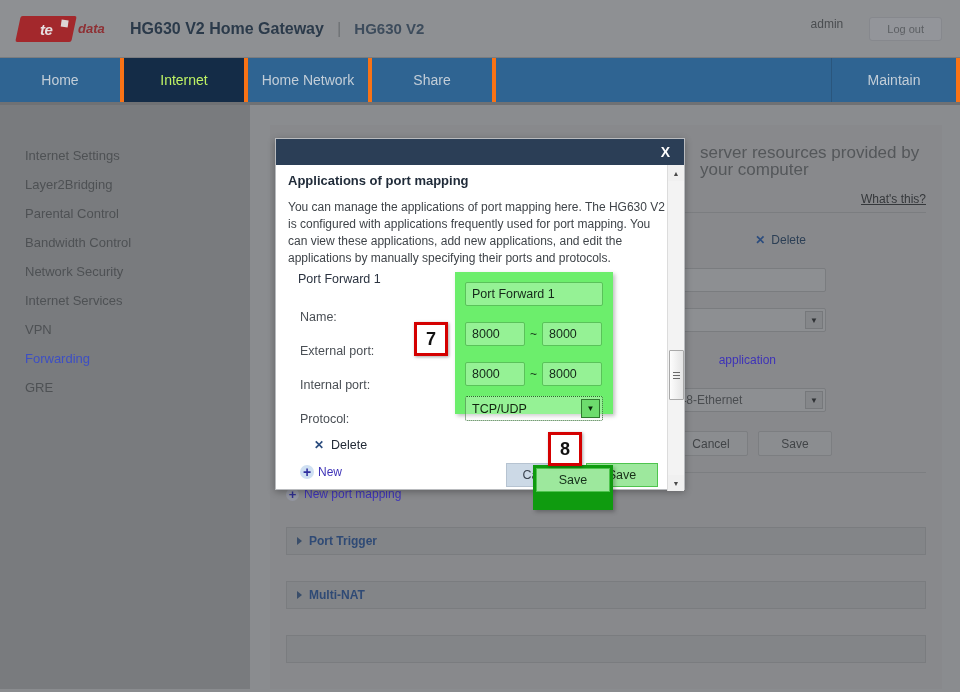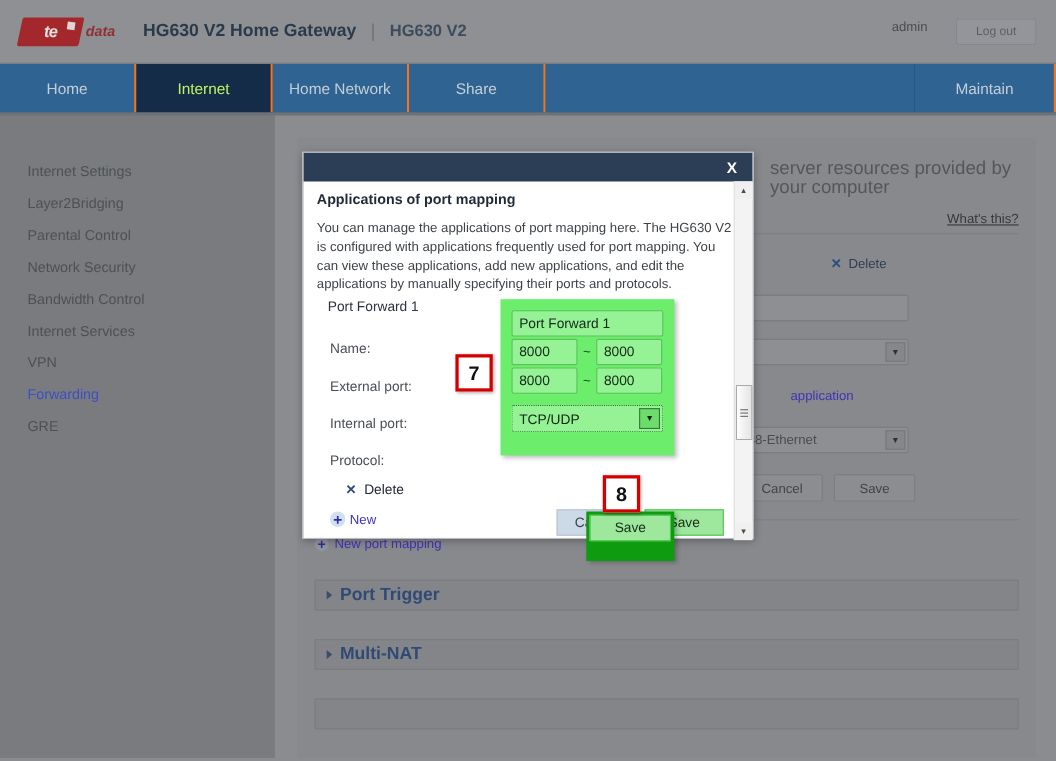--- a/index.html
+++ b/index.html
@@ -93,21 +93,21 @@
     background: #2e6490;
     display: flex;
     border-bottom: 3px solid #6f7174;
   }
   .nav-item {
     width: 124px;
     display: flex; align-items: center; justify-content: center;
     font-size: 14px;
     color: #c3ced8;
     background: #2f6492;
-    border-right: 2px solid #f97316;
+    border-right: 4px solid #f97316;
     cursor: pointer;
   }
   .nav-item.active {
     background: #142c47;
     color: #bef264;
   }
   .nav-spacer { flex: 1; background: #2f6492; border-right: 1px solid #2a567d; }
   .nav-item.right { width: 128px; }
 
   
@@ -202,21 +202,21 @@
     height: 28px;
     background: #838588;
     border: 1px solid #7a7c7f;
     display: flex; align-items: center;
     padding-left: 10px;
     gap: 7px;
     margin-top: 26px;
     cursor: pointer;
   }
   .tri { width: 0; height: 0; border-left: 5px solid #3a4e6a; border-top: 4px solid transparent; border-bottom: 4px solid transparent; }
-  .sec-label { font-size: 16px; font-weight: bold; color: #2f4a75; }
+  .sec-label { font-size: 12px; font-weight: bold; color: #2f4a75; }
 
   
   .modal {
     position: absolute;
     left: 275px; top: 138px;
     width: 410px; height: 352px;
     background: #ffffff;
     border: 1px solid #b9bbbe;
     box-shadow: 0 2px 7px rgba(0,0,0,0.3);
     z-index: 40;
@@ -324,21 +324,21 @@
   .hl-fields .in {
     background: rgba(255,255,255,0.28);
     border: 1px solid #5ac25a;
     border-radius: 2px;
     height: 24px;
     font-size: 12.5px;
     color: #15281a;
     display: flex; align-items: center;
     padding-left: 6px;
   }
-  .hl-pair { display: flex; align-items: center; gap: 5px; margin-top: 2px; }
+  .hl-pair { display: flex; align-items: center; gap: 5px; margin-top: 16px; }
   .hl-pair .in { width: 60px; }
   .hl-tilde { font-size: 12px; color: #17351a; }
   .hl-sel {
     margin-top: 10px;
     height: 25px;
     background: rgba(255,255,255,0.28);
     border: 1px dotted #2d6b2d;
     border-radius: 2px;
     display: flex; align-items: center;
     font-size: 12.5px; color: #12240f;
@@ -417,22 +417,22 @@
       <div class="nav-spacer"></div>
       <div class="nav-item right">Maintain</div>
     </div>
 
     <div class="body-wrap">
 
       <div class="sidebar">
         <div class="side-item">Internet Settings</div>
         <div class="side-item">Layer2Bridging</div>
         <div class="side-item">Parental Control</div>
+        <div class="side-item">Bandwidth Control</div>
         <div class="side-item">Network Security</div>
-        <div class="side-item">Bandwidth Control</div>
         <div class="side-item">Internet Services</div>
         <div class="side-item">VPN</div>
         <div class="side-item active">Forwarding</div>
         <div class="side-item">GRE</div>
       </div>
 
       <div class="content">
         <div class="content-card">
 
           <div style="padding-left:414px;">

